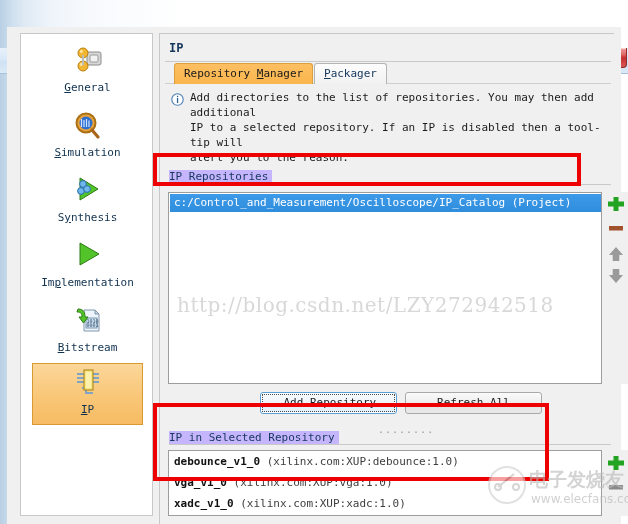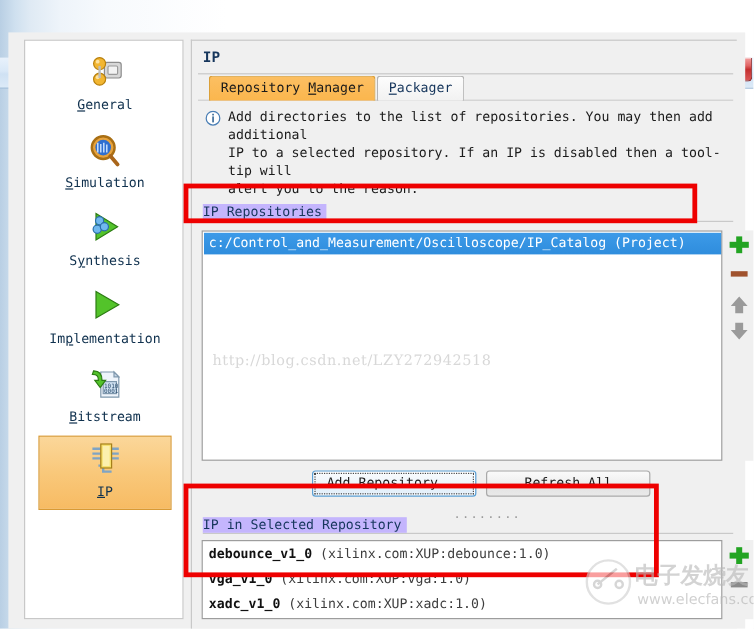--- a/index.html
+++ b/index.html
@@ -231,21 +231,21 @@
     line-height: 18px;
     padding-left: 4px;
     box-sizing: border-box;
     white-space: nowrap;
     cursor: pointer;
   }
   #watermark-url {
     position: absolute;
     left: 8px; top: 100px;
     font-family: "DejaVu Serif", serif;
-    font-size: 12px;
+    font-size: 20px;
     color: #d8d8d8;
     white-space: nowrap;
     letter-spacing: .5px;
   }
 
   
   .side-col {
     position: absolute;
     background: #f0f0f0;
   }
@@ -277,20 +277,21 @@
   .btn .btn-inner {
     display: block;
     width: 100%;
     height: 100%;
     line-height: 20px;
     box-sizing: border-box;
   }
   .btn.focused .btn-inner {
     outline: 1px dotted #4a4a4a;
     outline-offset: -2px;
+    text-align: right;
   }
 
   #splitter-dots {
     position: absolute;
     left: 218px; top: 390px;
     font-family: "DejaVu Sans Mono", monospace;
     font-size: 10px;
     color: #9a9a9a;
     letter-spacing: 1px;
   }

